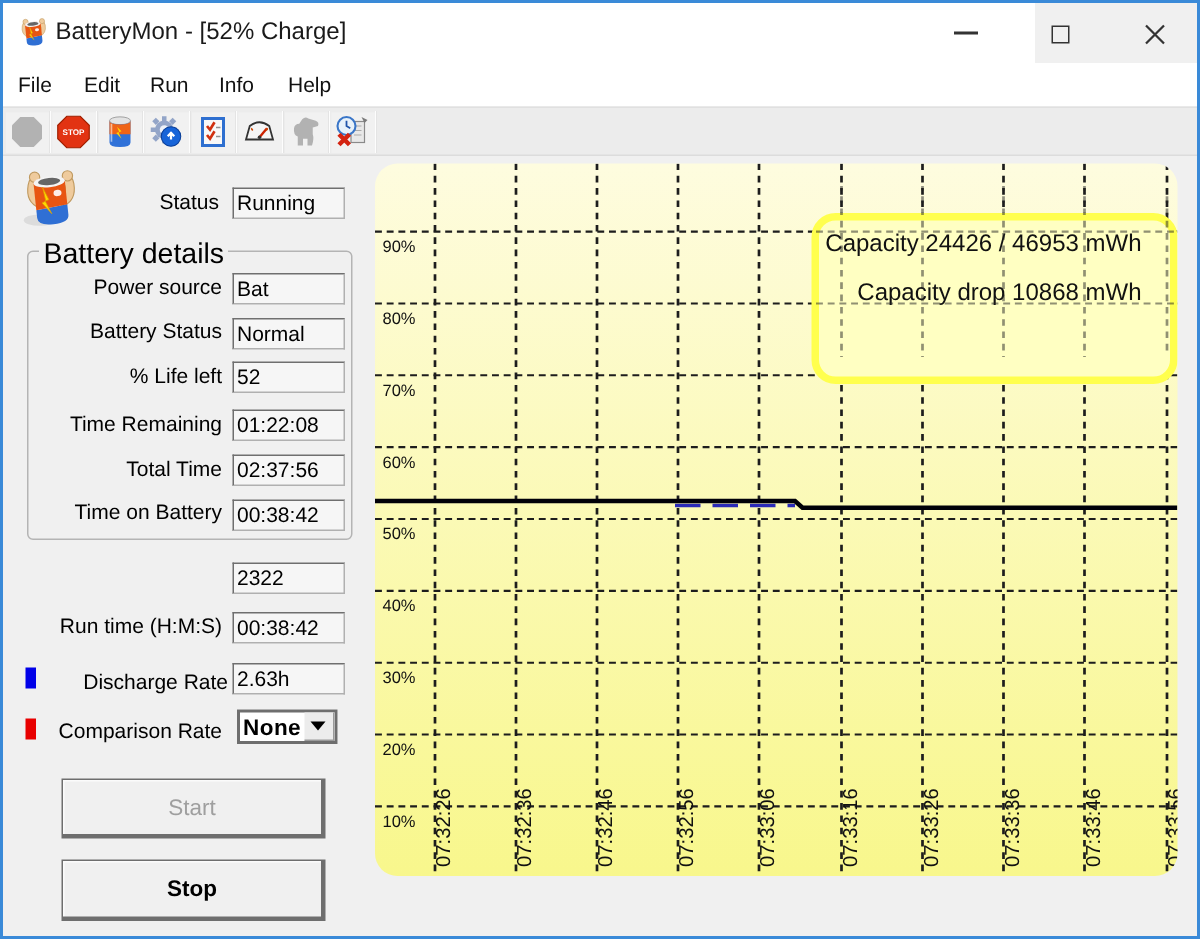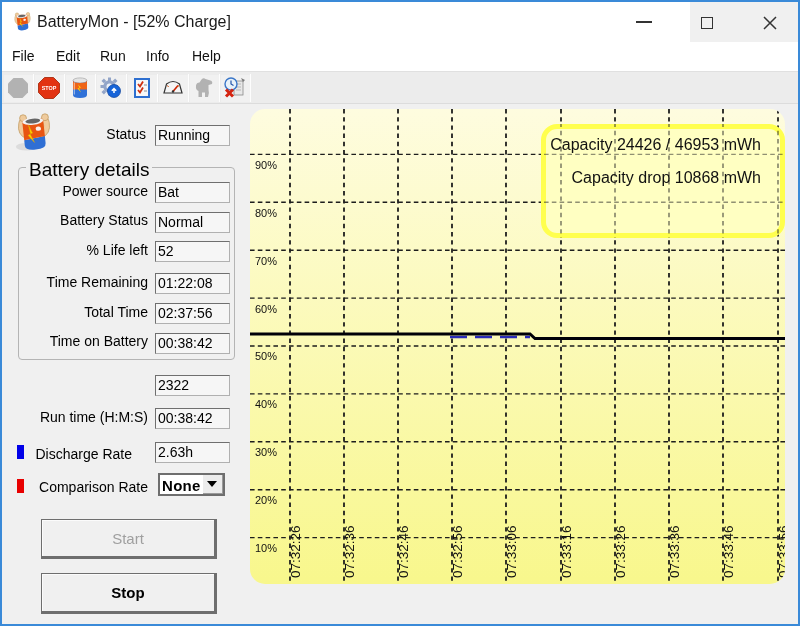--- a/index.html
+++ b/index.html
@@ -32,21 +32,21 @@
 .btn { position:absolute; left:39px; width:176px; height:40px; background:#f0f0f0;
   border:1px solid #6e6e6e; border-right:3px solid #6e6e6e; border-bottom:3px solid #6e6e6e;
   box-shadow:inset 1px 1px 0 #fbfbfb;
   font-size:15px; text-align:center; }
 .btn span { display:block; margin-top:10px; }
 
 
 .chart { position:absolute; left:248px; top:107px; width:535px; height:475px;
   border-radius:15px; overflow:hidden;
   background:linear-gradient(#fefcdf, #f8f78c); }
-.tooltip { position:absolute; left:291px; top:15px; width:244px; height:114px;
+.tooltip { position:absolute; left:291px; top:33px; width:244px; height:114px;
   border:5px solid #ffff4e; border-radius:16px; background:#ffffc2; }
 .tooltip div { position:absolute; right:19px; font-size:16px; color:#111; white-space:nowrap; }
 .xlab { position:absolute; font-size:13.5px; color:#111; transform:rotate(-90deg); transform-origin:left bottom; white-space:nowrap; height:15px; line-height:15px; }
 .ylab { position:absolute; font-size:11px; color:#111; }
 </style>
 </head>
 <body>
 <div class="win">
   <div class="titlebar">
     <svg width="21" height="21" viewBox="0 0 44 42" style="position:absolute;left:10px;top:9px">
@@ -188,21 +188,21 @@
   <div class="tbox" style="top:271px;">01:22:08</div>
   <div class="label" style="left:36px; top:302px; width:110px;">Total Time</div>
   <div class="tbox" style="top:301px;">02:37:56</div>
   <div class="label" style="left:36px; top:331px; width:110px;">Time on Battery</div>
   <div class="tbox" style="top:331px;">00:38:42</div>
 
   <div class="tbox" style="top:373px;">2322</div>
   <div class="label" style="left:20px; top:407px; width:126px;text-align:right;">Run time (H:M:S)</div>
   <div class="tbox" style="top:406px;">00:38:42</div>
   <div class="sq" style="top:443px; background:#0000e8;"></div>
-  <div class="label" style="left:4px; top:444px; width:126px;">Discharge Rate</div>
+  <div class="label" style="left:24px; top:444px; width:126px;">Discharge Rate</div>
   <div class="tbox" style="top:440px;">2.63h</div>
   <div class="sq" style="top:477px; background:#e80000;"></div>
   <div class="label" style="left:20px; top:477px; width:126px;">Comparison Rate</div>
   <div style="position:absolute; left:156px; top:471px; width:67px; height:23px; background:#fff; border:2px solid #6e6e6e;">
     <span style="position:absolute;left:2px;top:2px;font-size:15px;font-weight:bold;letter-spacing:0.3px;">None</span>
     <div style="position:absolute; right:0; top:0; width:20px; height:19px; background:#ececec; border-right:1px solid #9a9a9a; border-bottom:1px solid #9a9a9a;">
       <div style="position:absolute;left:4px;top:6px;width:0;height:0;border-left:5.5px solid transparent;border-right:5.5px solid transparent;border-top:6.5px solid #000;"></div>
     </div>
   </div>
 

